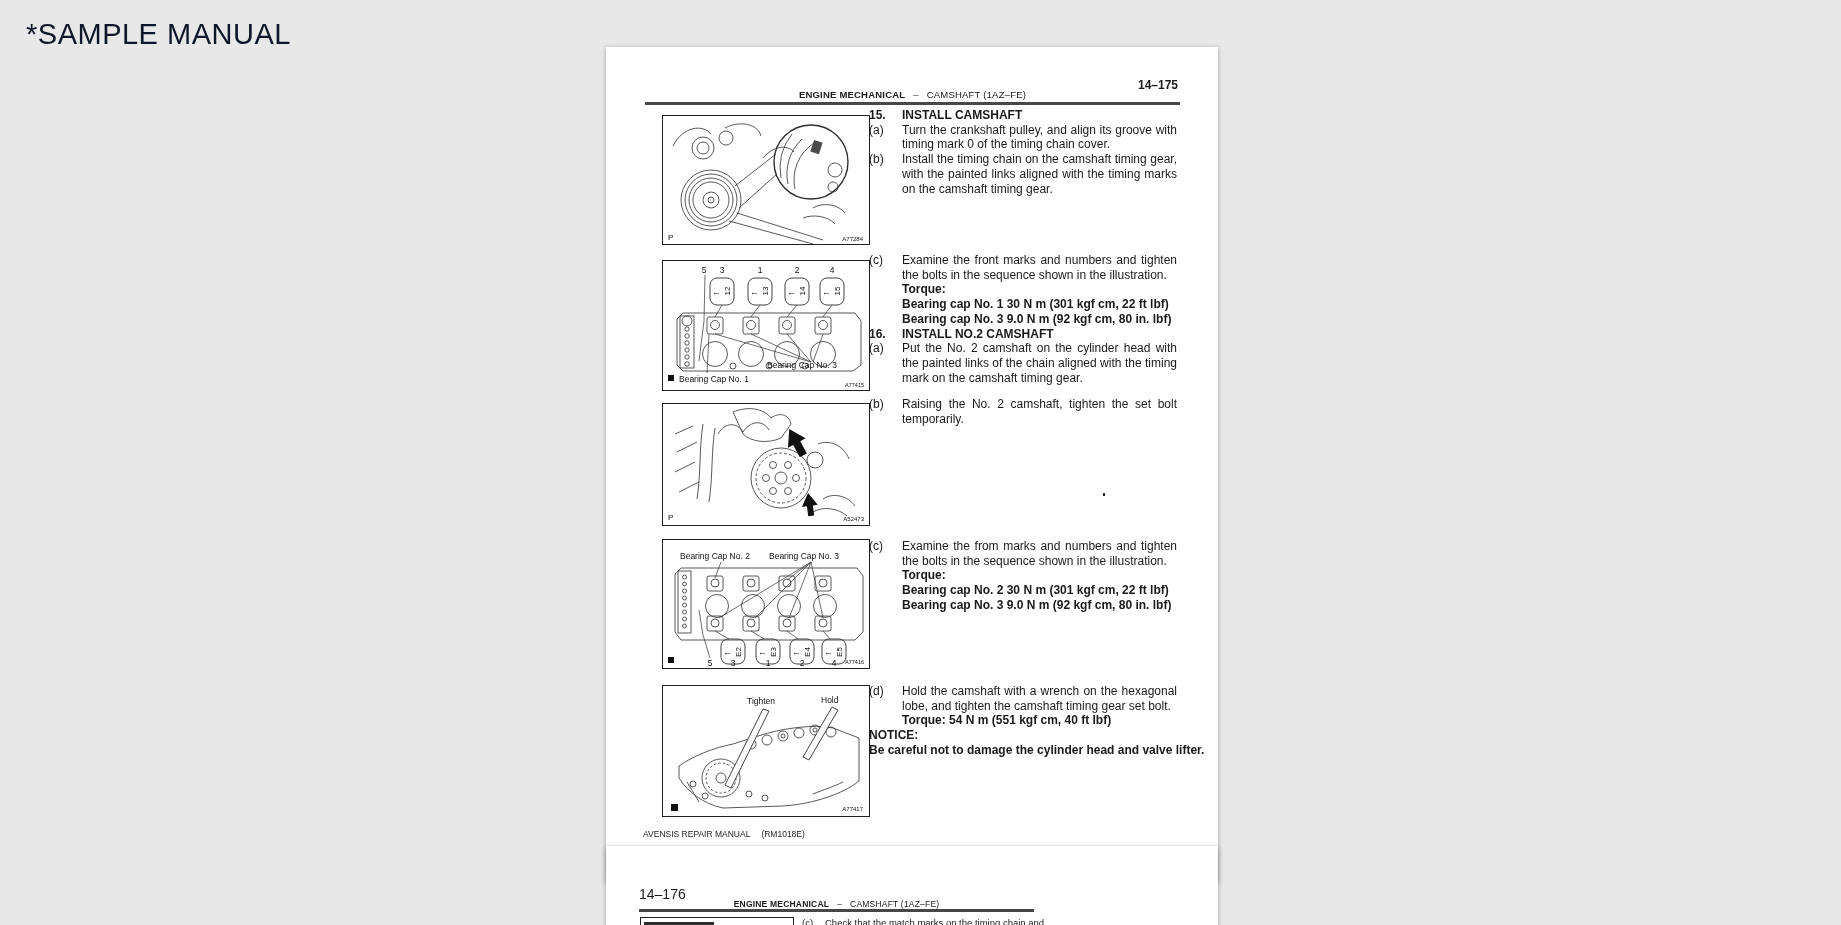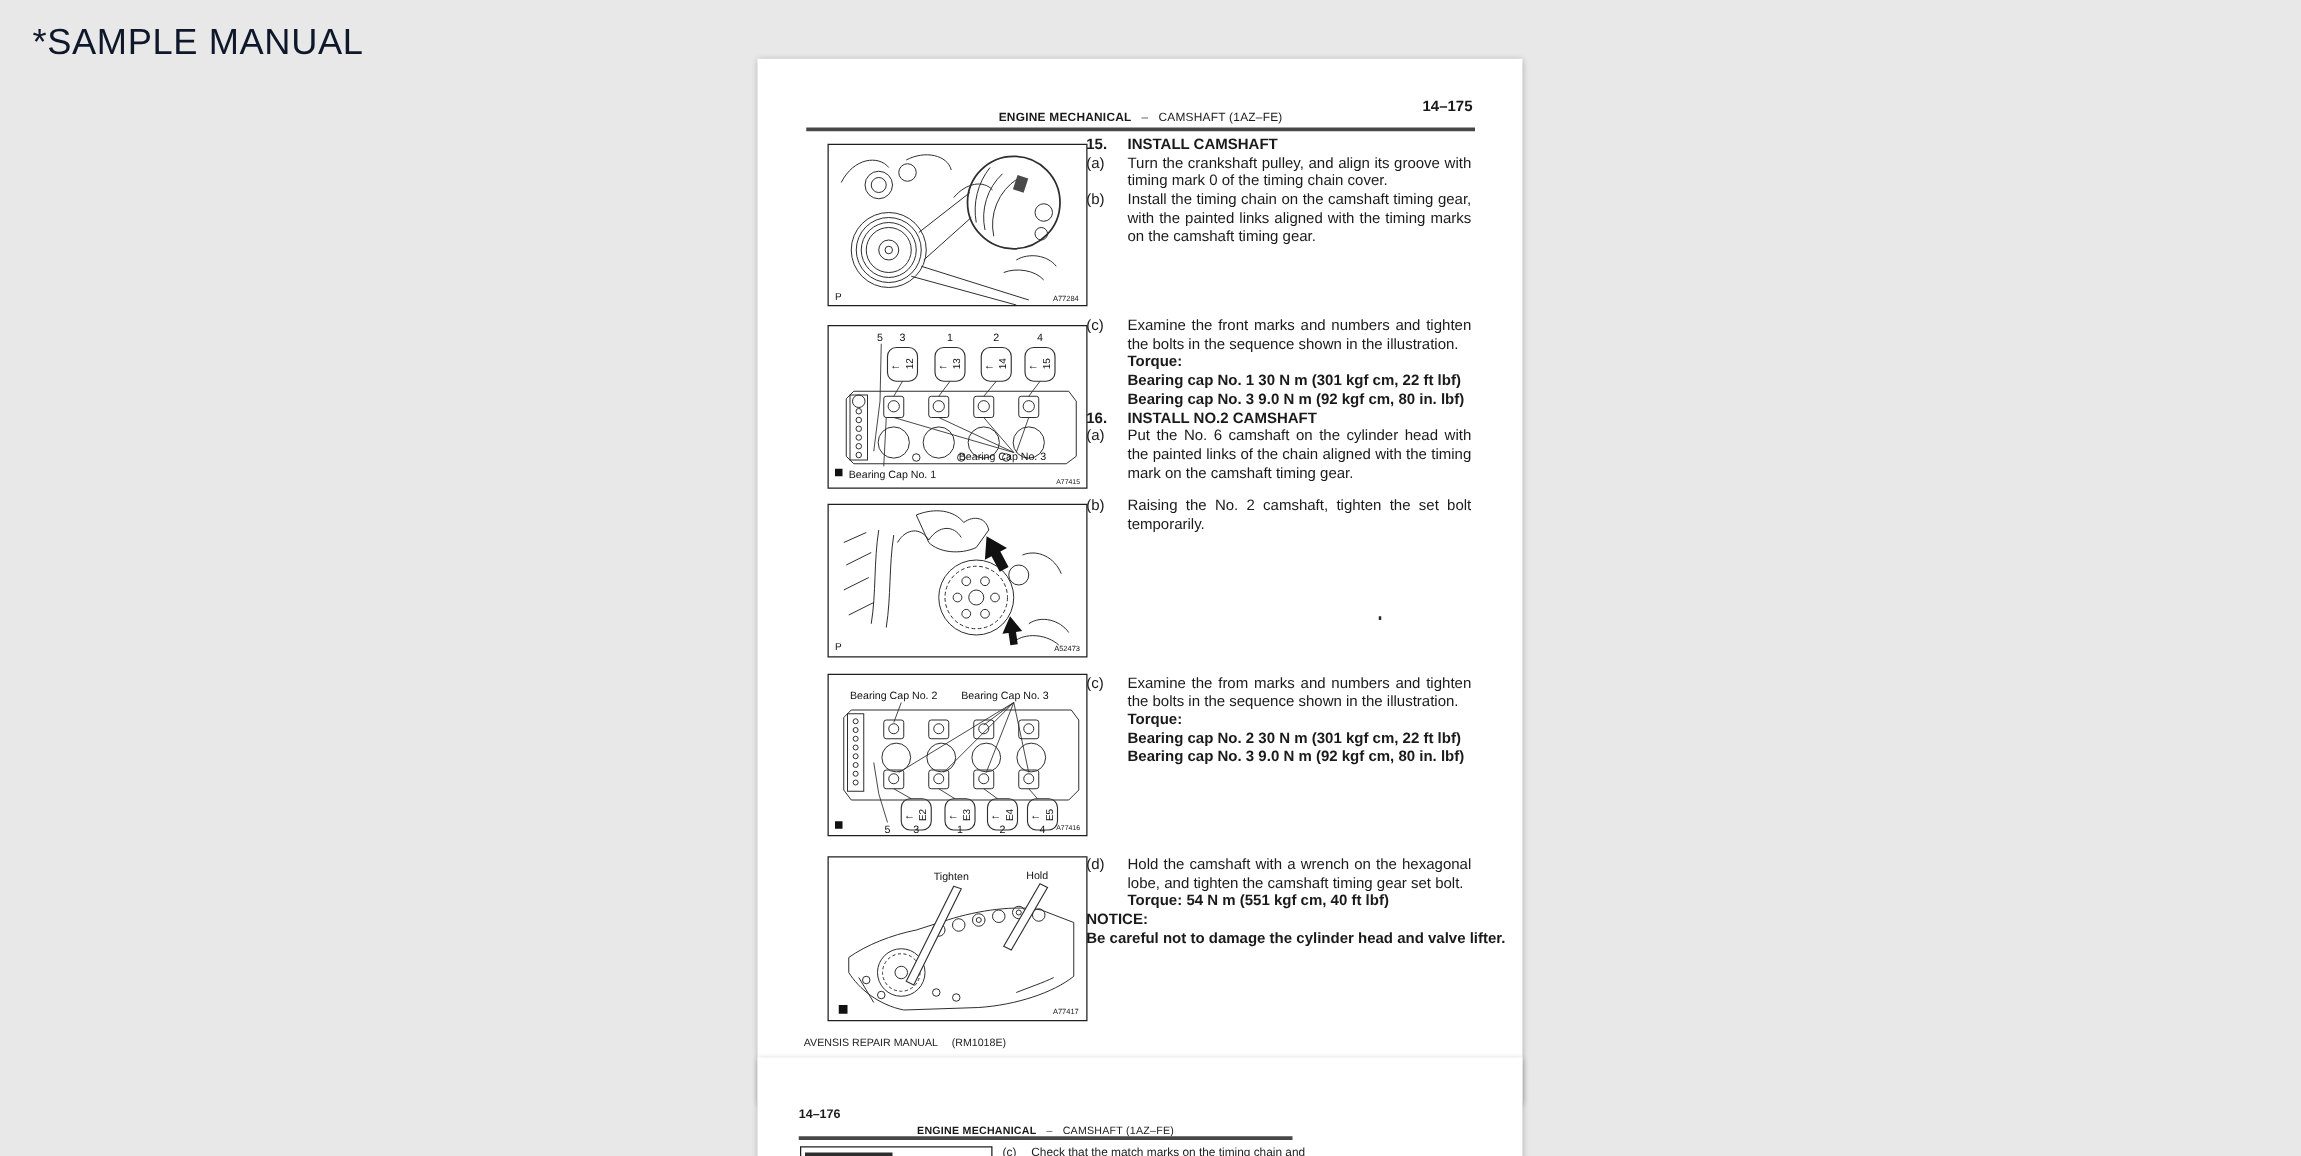--- a/index.html
+++ b/index.html
@@ -56,21 +56,21 @@
   .footer1{position:absolute;left:37px;top:782px;font-size:8.5px;color:#222;}
   .footer1 .code{margin-left:11px;}
 
   .vnx{
     position:absolute;left:178px;top:818px;width:116px;text-align:center;
     font-family:"Liberation Serif",serif;font-weight:bold;
     font-size:12px;color:#a5a5a5;letter-spacing:.5px;
   }
 
   
-  .pgnum2{position:absolute;top:40px;left:33px;font-size:10px;font-weight:bold;}
+  .pgnum2{position:absolute;top:40px;left:33px;font-size:14px;font-weight:normal;}
   .header2{position:absolute;top:53px;left:33px;width:395px;text-align:center;font-size:8.5px;letter-spacing:.2px;}
   .rule2{position:absolute;top:63px;left:33px;width:395px;height:3px;background:#474747;}
   .pfig{position:absolute;left:34px;top:71px;width:152px;height:80px;border:1px solid #1f1f1f;background:#fff;}
   .pbar{position:absolute;left:3px;top:4px;width:70px;height:38px;background:#2d2d2d;}
   .ptext{position:absolute;left:196px;top:70px;width:245px;font-size:9.5px;line-height:13px;display:flex;}
   .ptext .pnum{flex:0 0 23px;}
 </style>
 </head>
 <body>
 
@@ -337,21 +337,21 @@
     <div class="row b">
         <span class="num"></span>
         <div class="txt pre nowrap">Bearing cap No. 3  9.0 N m (92 kgf cm, 80 in. lbf)</div>
       </div>
     <div class="row b">
         <span class="num">16.</span>
         <div class="txt">INSTALL NO.2 CAMSHAFT</div>
       </div>
     <div class="row">
         <span class="num">(a)</span>
-        <div class="txt">Put the No. 6 camshaft on the cylinder head with the painted links of the chain aligned with the timing mark on the camshaft timing gear.</div>
+        <div class="txt">Put the No. 2 camshaft on the cylinder head with the painted links of the chain aligned with the timing mark on the camshaft timing gear.</div>
       </div>
   </div>
 
   <div class="tcol" id="tb3">
     <div class="row">
         <span class="num">(b)</span>
         <div class="txt">Raising the No. 2 camshaft, tighten the set bolt temporarily.</div>
       </div>
   </div>
 

